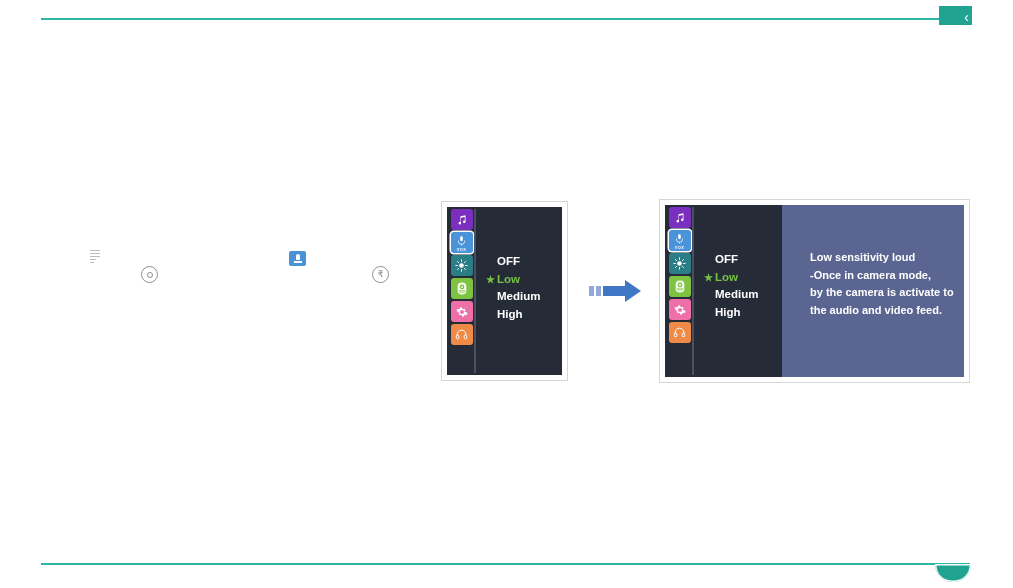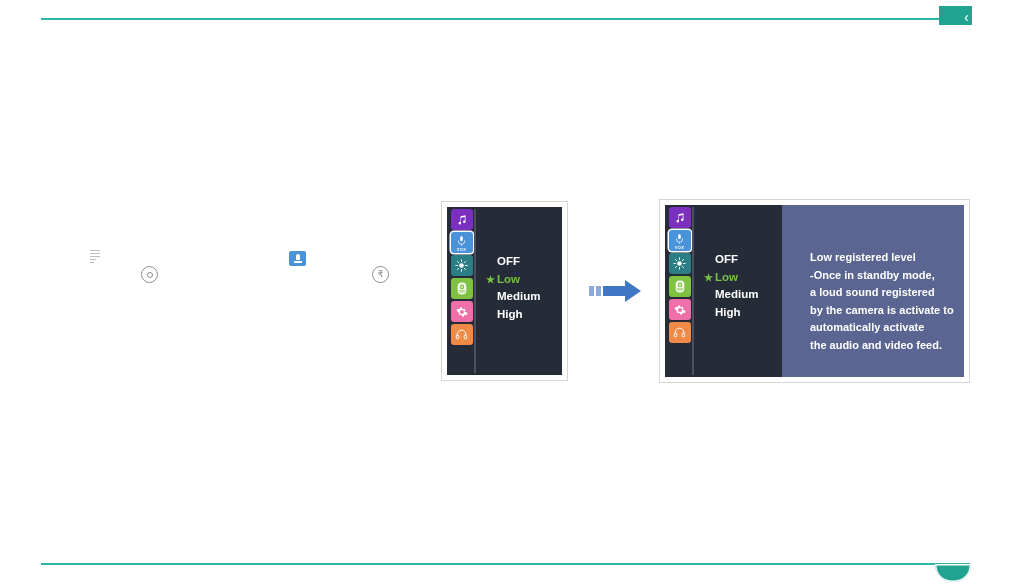--- a/index.html
+++ b/index.html
@@ -382,25 +382,23 @@
   <svg width="38" height="22" viewBox="0 0 38 22">
     <path d="M0 6 h22 V0 l16 11 -16 11 V16 H0 Z" fill="#3f77c4"></path>
   </svg>
 </div>
 
 <div class="panel panel-right">
   <div class="screen">
 
     <div class="desc-wrap">
       <div class="desc">
-        <div>Low registered level</div>
-        <div>-Once in standby mode,</div>
-        <div>a loud sound registered</div>
+        <div>Low sensitivity loud</div>
+        <div>-Once in camera mode,</div>
         <div>by the camera is activate to</div>
-        <div>automatically activate</div>
         <div>the audio and video feed.</div>
       </div>
     </div>
 
     <div class="rail">
       <div class="rail-icon" style="background:#7b2fbe">
         <svg width="12" height="12" viewBox="0 0 24 24" fill="#ffffff">
           <path d="M10 18.5a2.5 2.5 0 1 1-2.5-2.5c.6 0 1.1.2 1.5.5V4.5l10-2v12.9A2.5 2.5 0 1 1 16 13c.6 0 1.1.2 1.5.5V6L10 7.6V18.5z"></path>
         </svg>
       </div>

